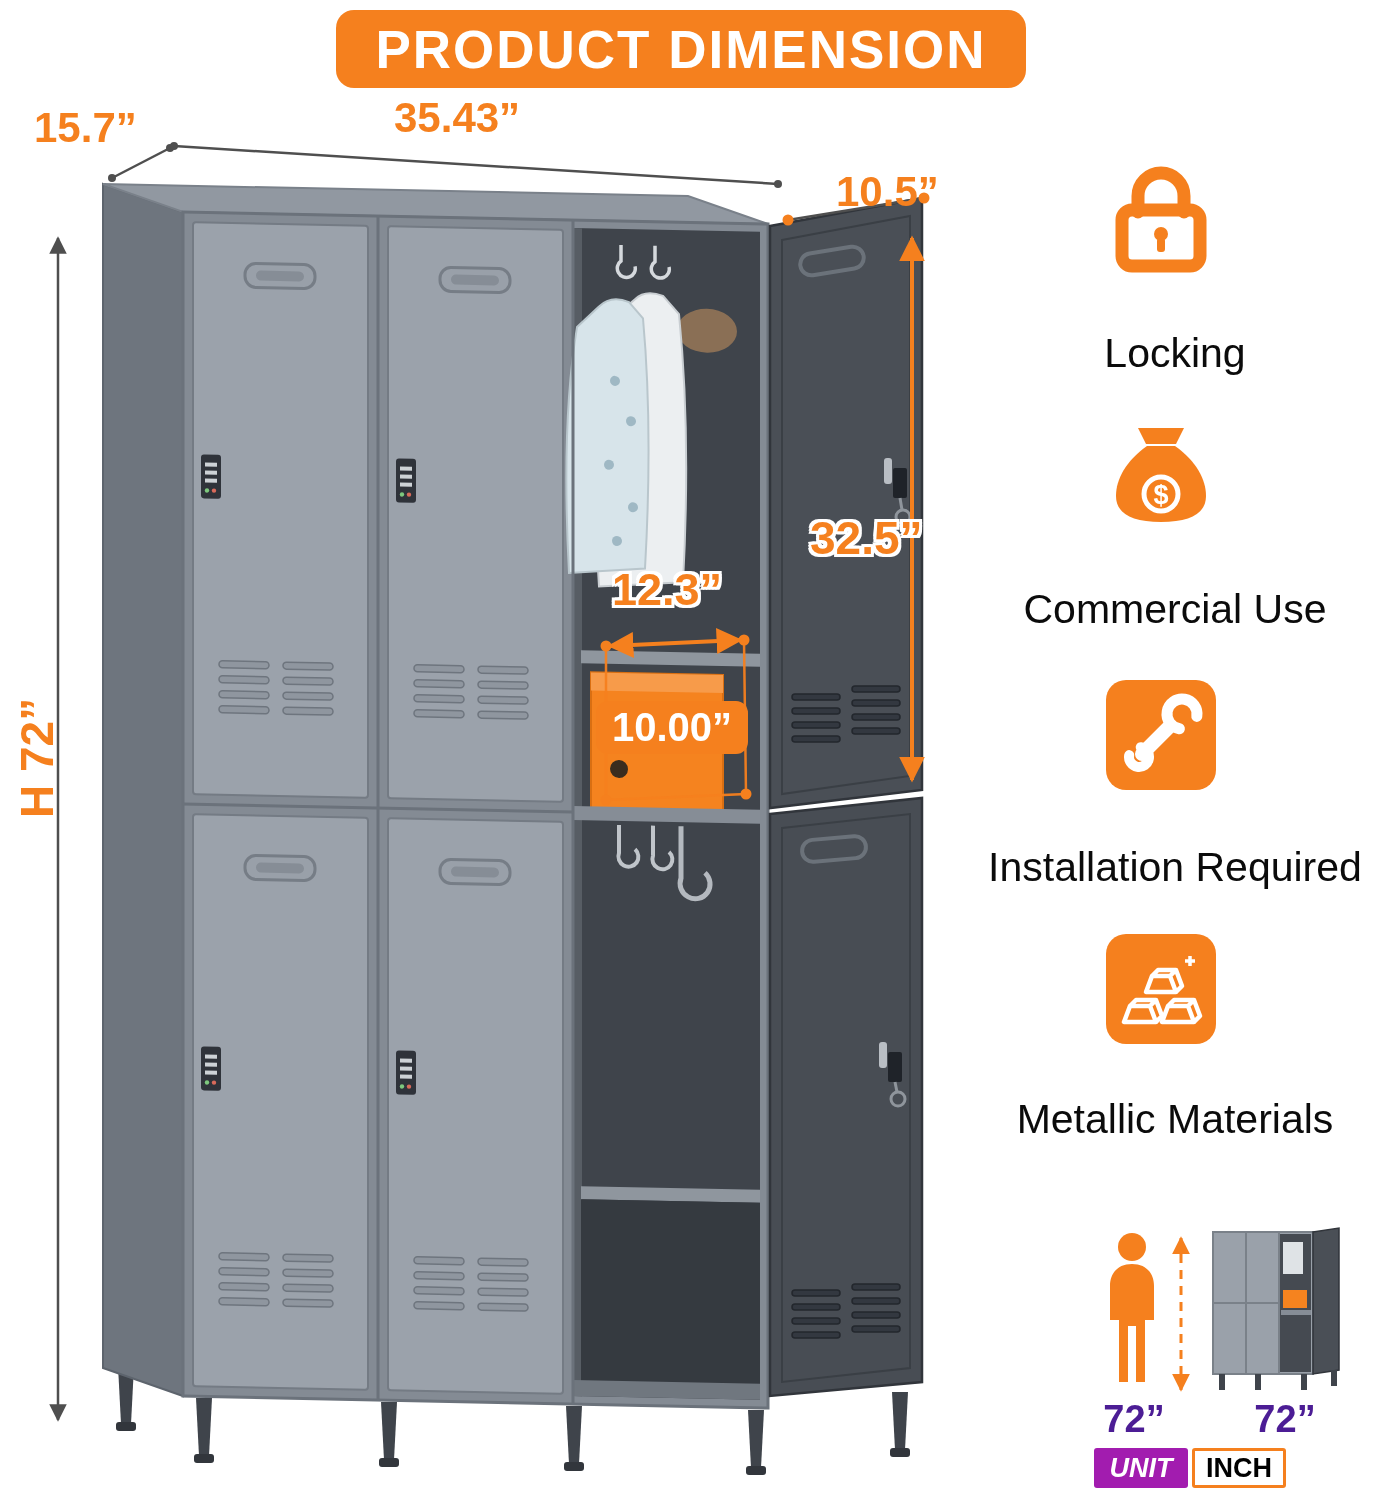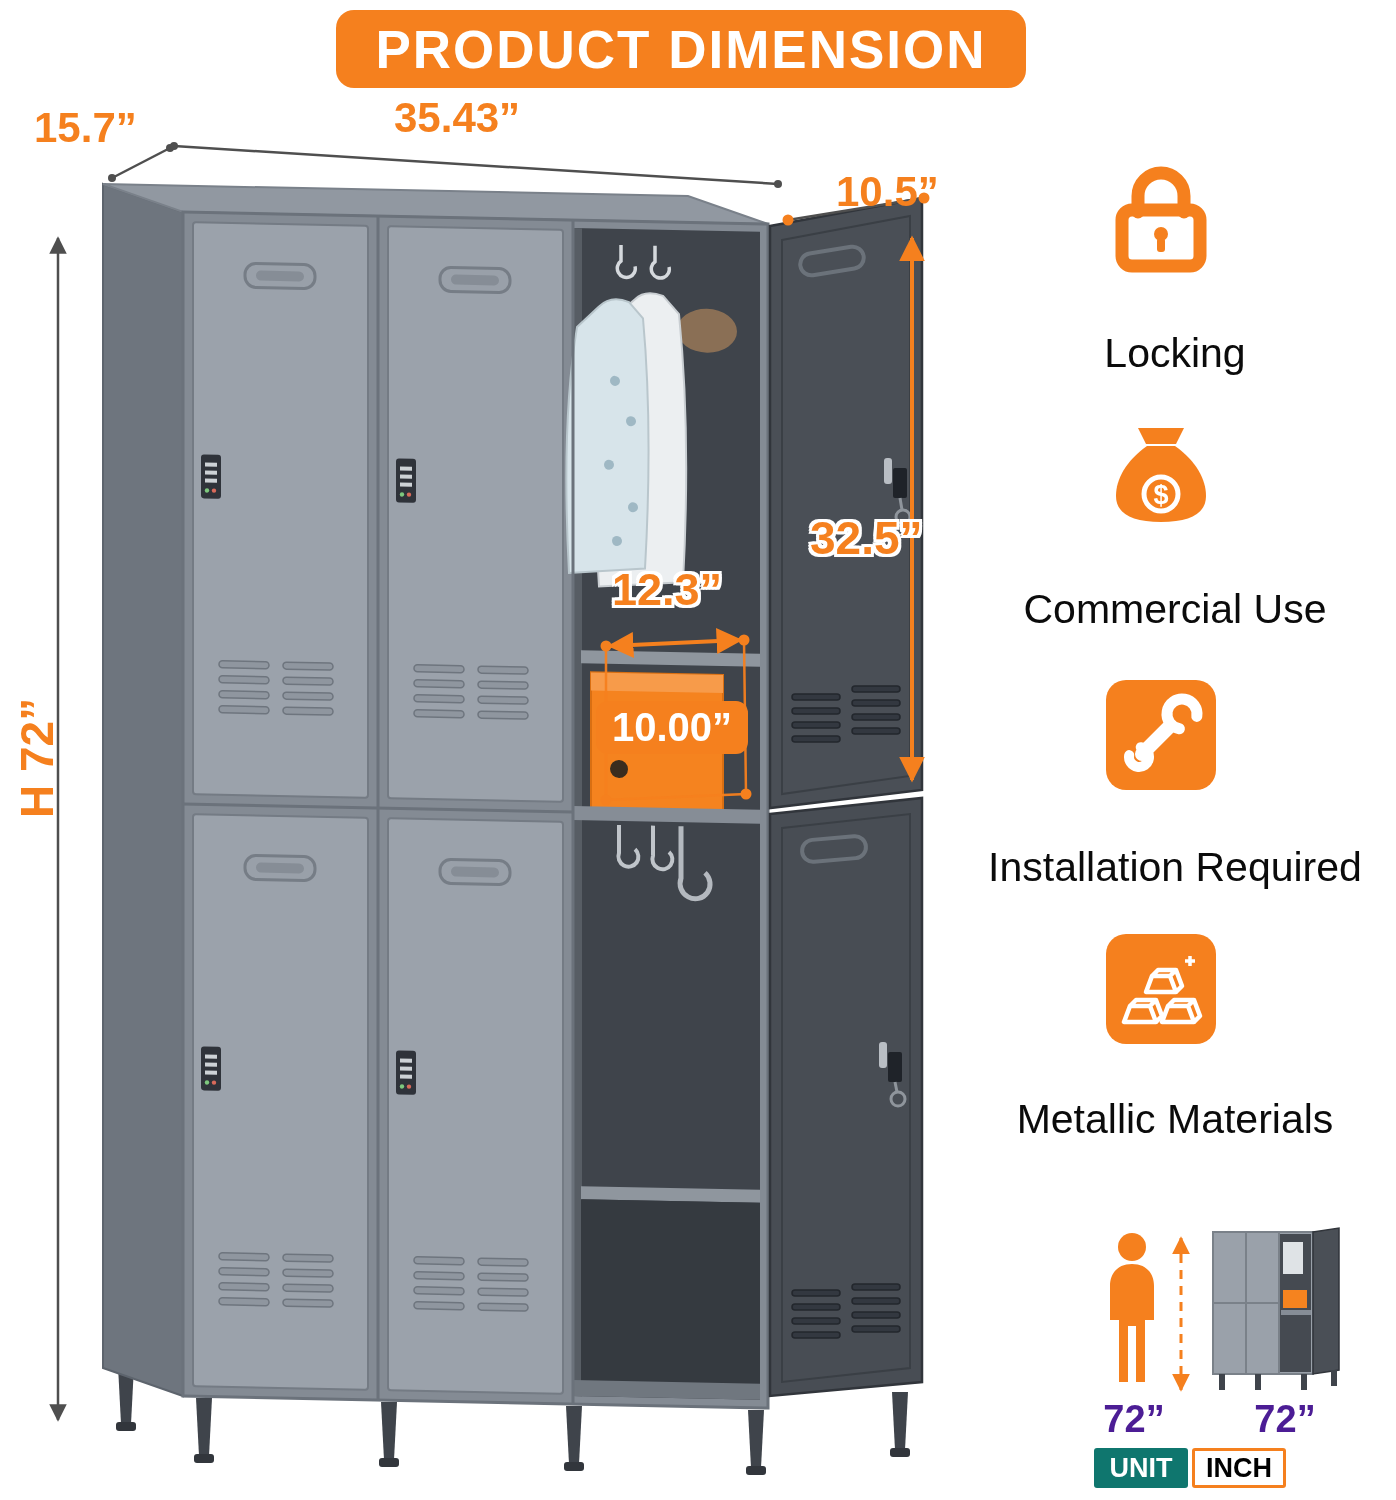--- a/index.html
+++ b/index.html
@@ -25,21 +25,21 @@
 
   .feature-icon { position:absolute; width:118px; height:118px; }
   .feature-label { position:absolute; width:470px; text-align:center; color:#0b0b0b; font-size:41px; font-weight:500; white-space:nowrap; }
 
   .label-72 { position:absolute; color:#4c1d95; font-weight:bold; font-size:38px; text-align:center; }
   .badge-unit, .badge-inch {
     position:absolute; top:1448px; width:94px; height:40px; box-sizing:border-box;
     display:flex; align-items:center; justify-content:center;
     font-weight:bold; font-size:27px; border-radius:3px;
   }
-  .badge-unit { left:1094px; background:#0f766e; color:#fff; }
+  .badge-unit { left:1094px; background:#a21caf; color:#fff;font-style:italic; }
   .badge-inch { left:1192px; background:#fff; color:#000000; border:3px solid #F5801E; }
 
   svg { display:block; }
 </style>
 </head>
 <body>
 
 <div class="canvas">
 
   <div class="title-banner">

